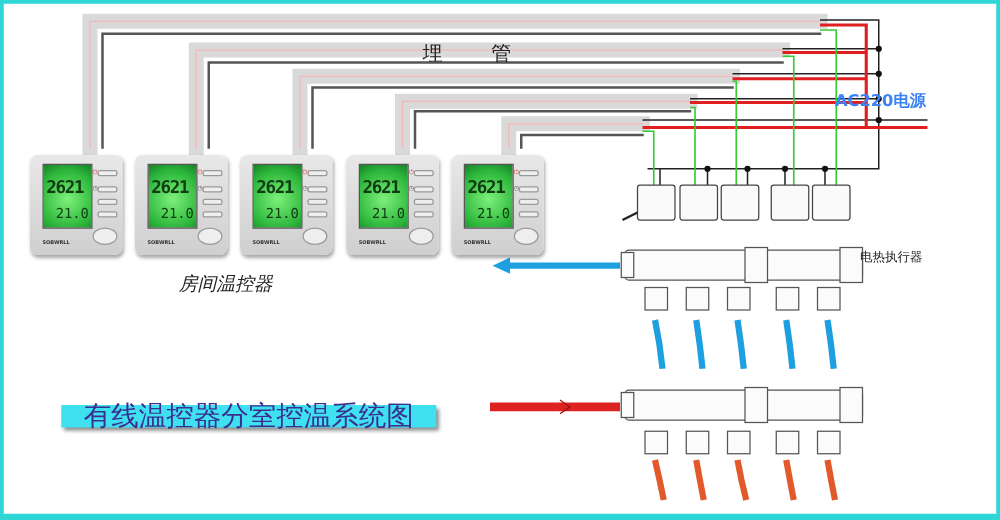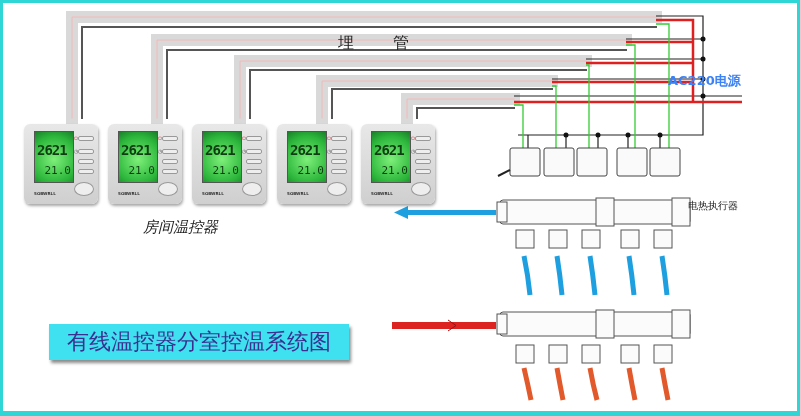--- a/index.html
+++ b/index.html
@@ -8,21 +8,21 @@
   svg{position:absolute;left:0;top:0;}
   .thermo{position:absolute;width:74px;height:80px;background:linear-gradient(#e8e8e8,#cfcfcf);border-radius:6px;box-shadow:1px 2px 3px rgba(0,0,0,0.35);text-align:center;}
   .lcd{position:absolute;left:10px;top:7px;width:38px;height:50px;background:radial-gradient(circle at 50% 55%,#7ef07a,#2bb53a 70%,#1a7f2a);border:1px solid #555;}
   .lcd-main{position:absolute;left:2px;top:10px;font-family:"DejaVu Sans Mono",monospace;font-size:14px;letter-spacing:-1px;color:#0f3d12;font-weight:bold;}
   .lcd-sub{position:absolute;right:2px;top:32px;font-family:"DejaVu Sans Mono",monospace;font-size:11px;color:#0f3d12;}
   .tbtn{position:absolute;left:54px;width:14px;height:3px;border:1px solid #999;border-radius:2px;background:#eee;}
   .tdot{position:absolute;left:50px;font-size:5px;color:#555;}
   .tround{position:absolute;left:50px;top:58px;width:18px;height:12px;border:1px solid #999;border-radius:50%;background:#eee;}
   .brand{position:absolute;left:10px;top:67px;font-size:4px;color:#333;font-weight:bold;}
   .label{position:absolute;color:#222;}
-  .title-box{position:absolute;left:49px;top:324px;width:300px;height:36px;background:#3fe0f0;box-shadow:2px 3px 3px rgba(0,0,0,0.45);display:flex;align-items:center;justify-content:center;font-size:22px;color:#3b2f8f;}
+  .title-box{position:absolute;left:49px;top:324px;width:300px;height:18px;background:#3fe0f0;box-shadow:2px 3px 3px rgba(0,0,0,0.45);display:flex;align-items:center;justify-content:center;font-size:22px;color:#3b2f8f;}
 </style>
 </head>
 <body>
 
 <div class="frame"></div>
 
 <svg width="800" height="416">
 
   <g fill="none" stroke-linecap="square">
     <g>

